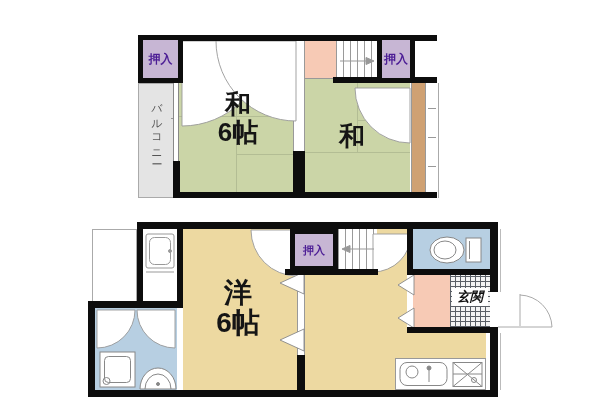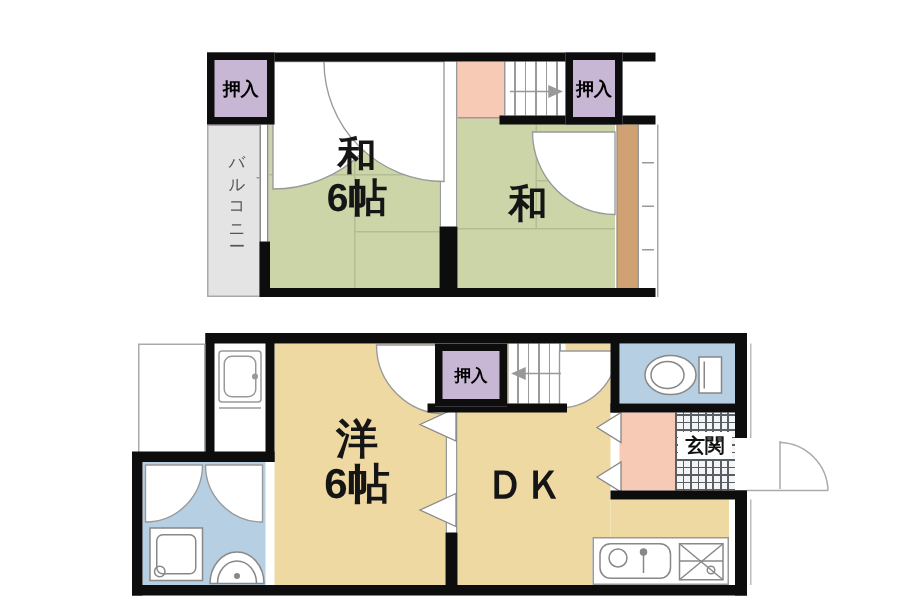--- a/index.html
+++ b/index.html
@@ -7,21 +7,21 @@
         font-family:"Liberation Sans",sans-serif;}
   .abs{position:absolute;}
   .wall{position:absolute;background:var(--wall_black);z-index:30;}
   .fill{position:absolute;z-index:1;}
   .tatami-line{position:absolute;background:#b3bd94;z-index:2;}
   .thin{position:absolute;background:#999;z-index:3;}
   .room-label{position:absolute;transform:translate(-50%,-50%);font-weight:bold;
               color:#151515;white-space:nowrap;z-index:60;text-align:center;line-height:1.08;}
   .closet{position:absolute;background:var(--closet_purple);border:5px solid var(--wall_black);
           box-sizing:border-box;display:flex;align-items:center;justify-content:center;
-          font-weight:bold;font-size:12px;color:#000000;z-index:35;}
+          font-weight:bold;font-size:12px;color:#4c1d95;z-index:35;}
   .stairs{position:absolute;background:repeating-linear-gradient(90deg,#fff 0,#fff 6px,#9a9a9a 6px,#9a9a9a 7px);
           border-left:1px solid #999;box-sizing:border-box;z-index:5;}
   .genkan-grid{position:absolute;background-color:#f4f4f4;z-index:4;
      background-image:repeating-linear-gradient(0deg,#5a5f66 0 1px,transparent 1px 5px),
                       repeating-linear-gradient(90deg,#5a5f66 0 1px,transparent 1px 5px);}
   .divider{position:absolute;background:#fff;border-left:1px solid #999;border-right:1px solid #999;
            box-sizing:border-box;z-index:6;}
   #fixtures{position:absolute;left:0;top:0;z-index:20;pointer-events:none;}
   #watermark{position:absolute;left:138px;top:246px;font-size:95px;font-weight:bold;
              letter-spacing:-33px;line-height:1;white-space:nowrap;color:var(--watermark_gray);
@@ -93,21 +93,21 @@
 
   <div class="fill" style="left:305px;top:229px;width:102px;height:161px;background:var(--room_tan);"></div>
   <div class="fill" style="left:407px;top:333px;width:79px;height:57px;background:var(--room_tan);"></div>
 
   <div class="divider" style="left:297px;top:271px;width:8px;height:84px;"></div>
 
   <div class="fill" style="left:413px;top:229px;width:77px;height:40px;background:var(--water_blue);"></div>
 
   <div class="fill" style="left:413px;top:275px;width:37px;height:52px;background:var(--landing_pink);"></div>
   <div class="genkan-grid" style="left:450px;top:275px;width:40px;height:52px;"></div>
-  <div class="genkan-label" style="left:452px;top:288px;width:36px;height:18px;">
+  <div class="genkan-label" style="left:452px;top:288px;width:36px;height:18px;font-style:italic;">
     <span>玄関</span>
   </div>
 
   <div class="stairs" style="left:338px;top:229px;width:39px;height:40px;"></div>
 
   <div class="abs" style="left:395px;top:358px;width:91px;height:32px;background:#fff;border:1px solid #999;box-sizing:border-box;z-index:7;"></div>
 
   <div class="wall" style="left:137px;top:222px;width:356px;height:7px;"></div>
   <div class="wall" style="left:137px;top:222px;width:6px;height:85px;"></div>
   <div class="wall" style="left:177px;top:222px;width:6px;height:86px;"></div>
@@ -126,21 +126,20 @@
 
   <div class="closet" style="left:290px;top:229px;width:48px;height:42px;font-size:11px;">
     <span>押入</span>
   </div>
 
   <div class="room-label" style="left:238px;top:308px;font-size:28px;">
     <div>洋</div>
     <div>6帖</div>
   </div>
   <div class="room-label" style="left:350px;top:323px;font-size:26px;">
-    <div>ＤＫ</div>
   </div>
 
   <svg id="fixtures" width="600" height="400" viewBox="0 0 600 400">
 
     <g fill="#fff" stroke="#999" stroke-width="0.9">
       <path d="M182,41 L182,126 A85,85 0 0 0 267,41 Z"></path>
       <path d="M296,41 L216,41 A80,80 0 0 0 296,121 Z"></path>
       <path d="M410,88 L355,88 A55,55 0 0 0 410,143 Z"></path>
       <path d="M297,230 L251,230 A46,46 0 0 0 297,276 Z"></path>
       <path d="M373,234 L373,272 A38,38 0 0 0 411,234 Z"></path>

